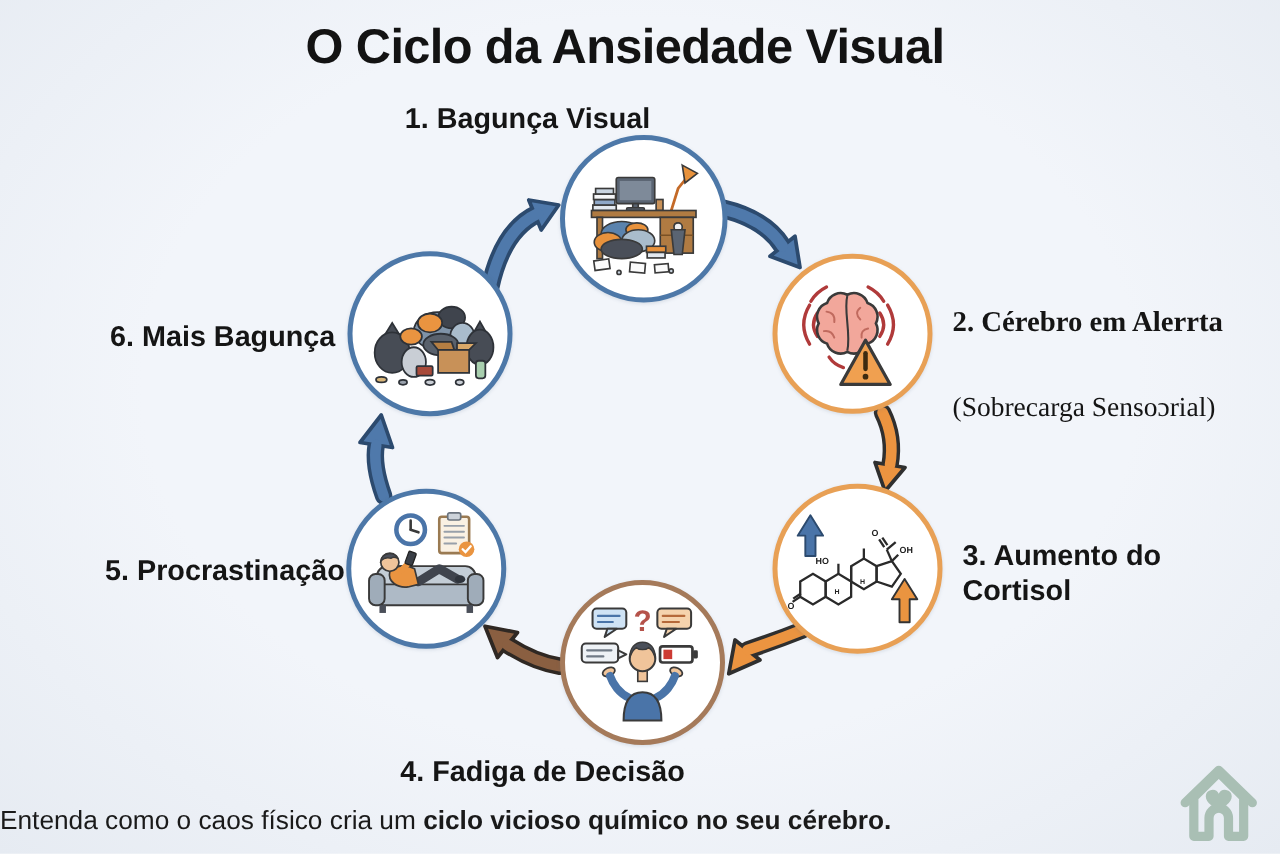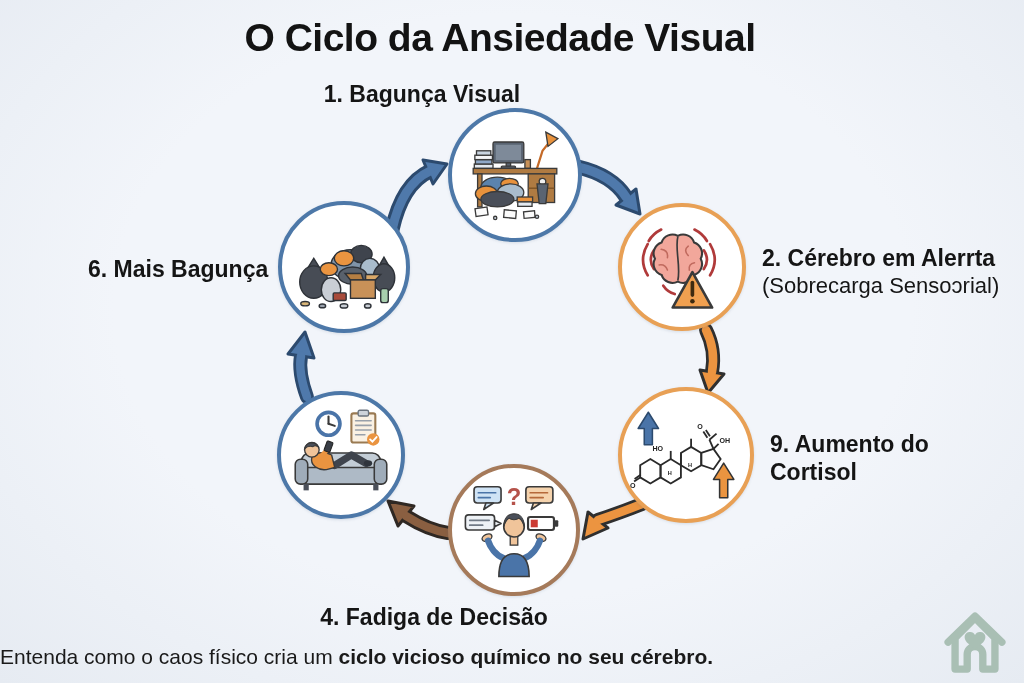--- a/index.html
+++ b/index.html
@@ -9,22 +9,22 @@
     background: radial-gradient(ellipse at 50% 45%, #f2f5fa 55%, #e6ebf2 100%);
     color:#161616;
   }
   .abs { position:absolute; }
   #title {
     top:16px; left:0; width:1000px; text-align:center;
     font-size:39px; font-weight:bold; color:#131313; letter-spacing:-0.5px;
   }
   .stage-label { font-size:23px; font-weight:bold; color:#151515; line-height:28px; z-index:3; }
   #label-1 { top:80px; left:0; width:844px; text-align:center; }
-  #label-2 { top:244px; left:762px; }
-  #label-2 .sub { font-weight:normal; font-size:22px; }
+  #label-2 { top:244px; left:762px;font-family:Liberation Serif, serif; }
+  #label-2 .sub { font-weight:normal; font-size:22px;margin-top:40px; }
   #label-3 { top:430px; left:770px; width:175px; }
   #label-4 { top:603px; left:0; width:868px; text-align:center; }
   #label-5 { top:442px; left:84px; }
   #label-6 { top:255px; left:88px; }
   .circle {
     position:absolute; border-radius:50%; background:#ffffff; z-index:2;
     box-shadow:0 1px 3px rgba(90,110,140,0.18); padding:8px;
   }
   .ring-blue   { border:4px solid #4d78a8; }
   .ring-orange { border:4px solid #e8a055; }
@@ -306,22 +306,23 @@
         <ellipse cx="30" cy="86" rx="3" ry="1.8" fill="#9aa2ad"></ellipse>
       </g>
     </svg>
   </div>
 
   <div id="label-1" class="abs stage-label">1. Bagunça Visual</div>
   <div id="label-2" class="abs stage-label">
     <div>2. Cérebro em Alerrta</div>
     <div class="sub">(Sobrecarga Sensoɔrial)</div>
   </div>
-  <div id="label-3" class="abs stage-label">9. Aumento do Cortisol</div>
+  <div id="label-3" class="abs stage-label">3. Aumento do Cortisol</div>
   <div id="label-4" class="abs stage-label">4. Fadiga de Decisão</div>
+  <div id="label-5" class="abs stage-label">5. Procrastinação</div>
   <div id="label-6" class="abs stage-label">6. Mais Bagunça</div>
 
   <div id="caption" class="abs">
     <span>Entenda como o caos físico cria um </span><span class="bold">ciclo vicioso químico no seu cérebro.</span>
   </div>
 
   <svg id="logo" class="abs" viewBox="0 0 90 90">
     <path d="M22,82 L22,46 L45,23 L68,46 L68,82 L54,82 L54,65 a9,9 0 0 0 -18,0 L36,82 Z" fill="none" stroke="#a9bfb4" stroke-width="8.5" stroke-linejoin="round" stroke-linecap="round"></path>
     <path d="M14,51 L45,21 L76,51" fill="none" stroke="#a9bfb4" stroke-width="8.5" stroke-linejoin="round" stroke-linecap="round"></path>
     <path d="M45,60 C41,54 33,52 33,45 a6.3,6.3 0 0 1 12,-2.2 a6.3,6.3 0 0 1 12,2.2 c0,7 -8,9 -12,15 z" fill="#a9bfb4"></path>

